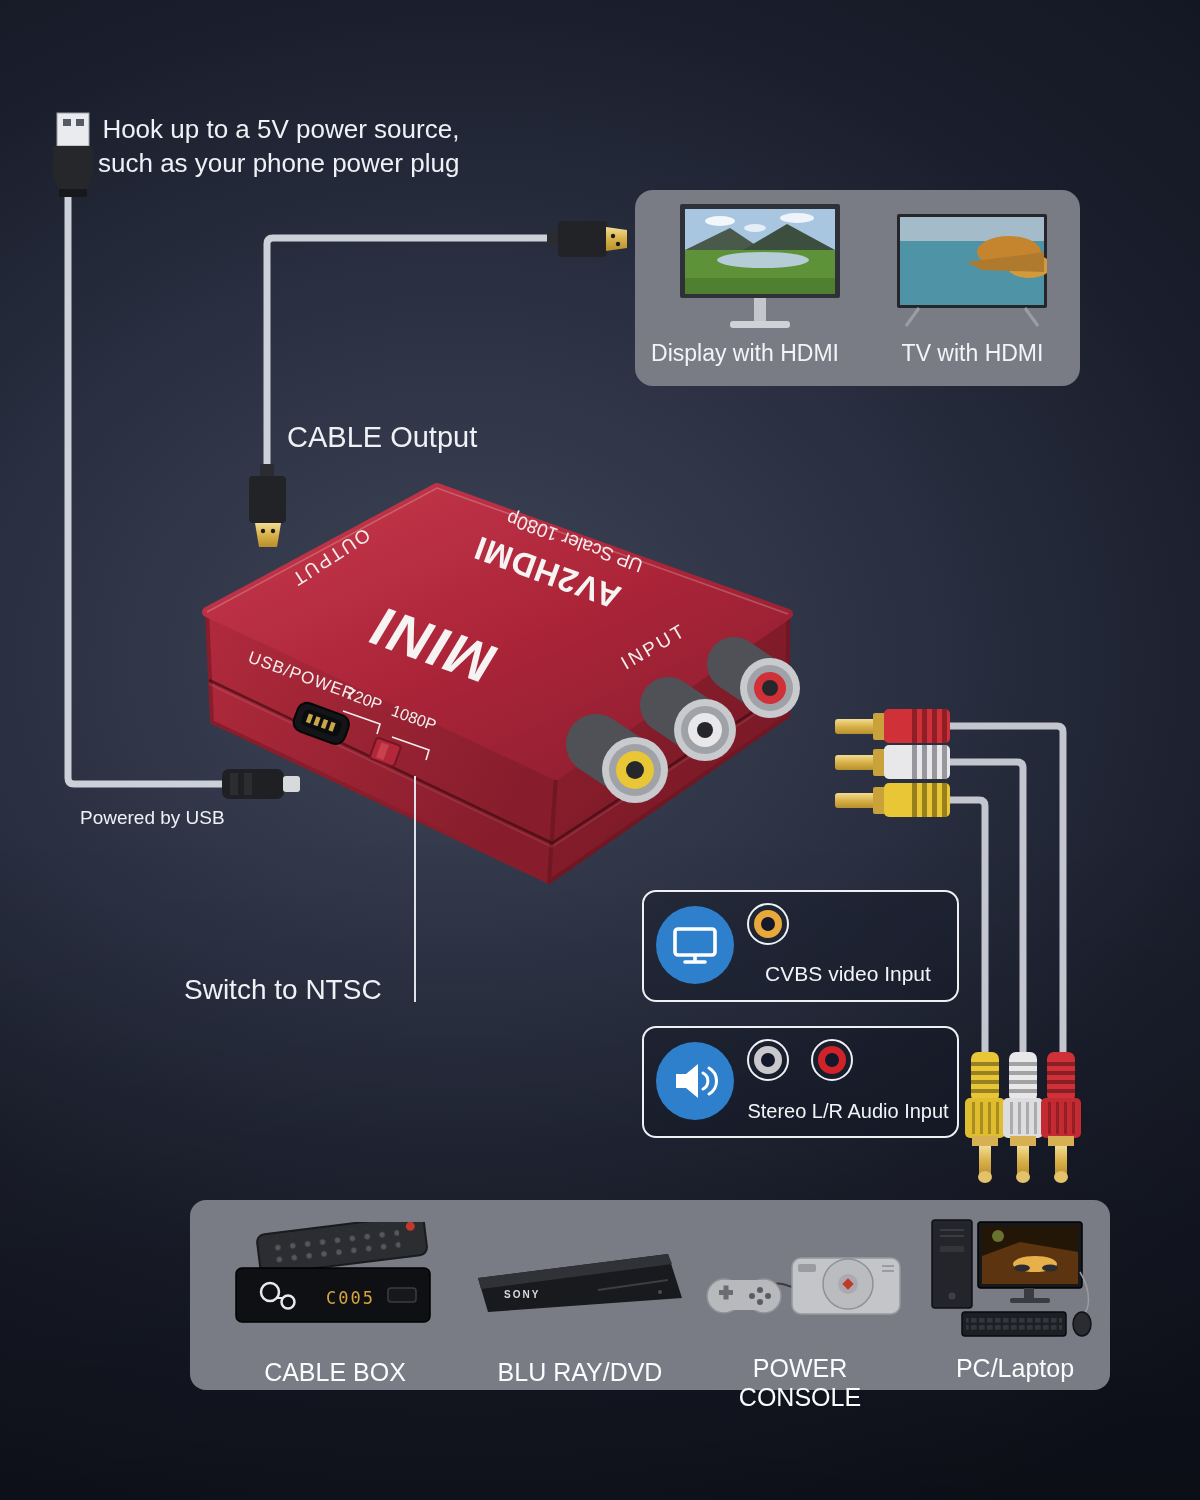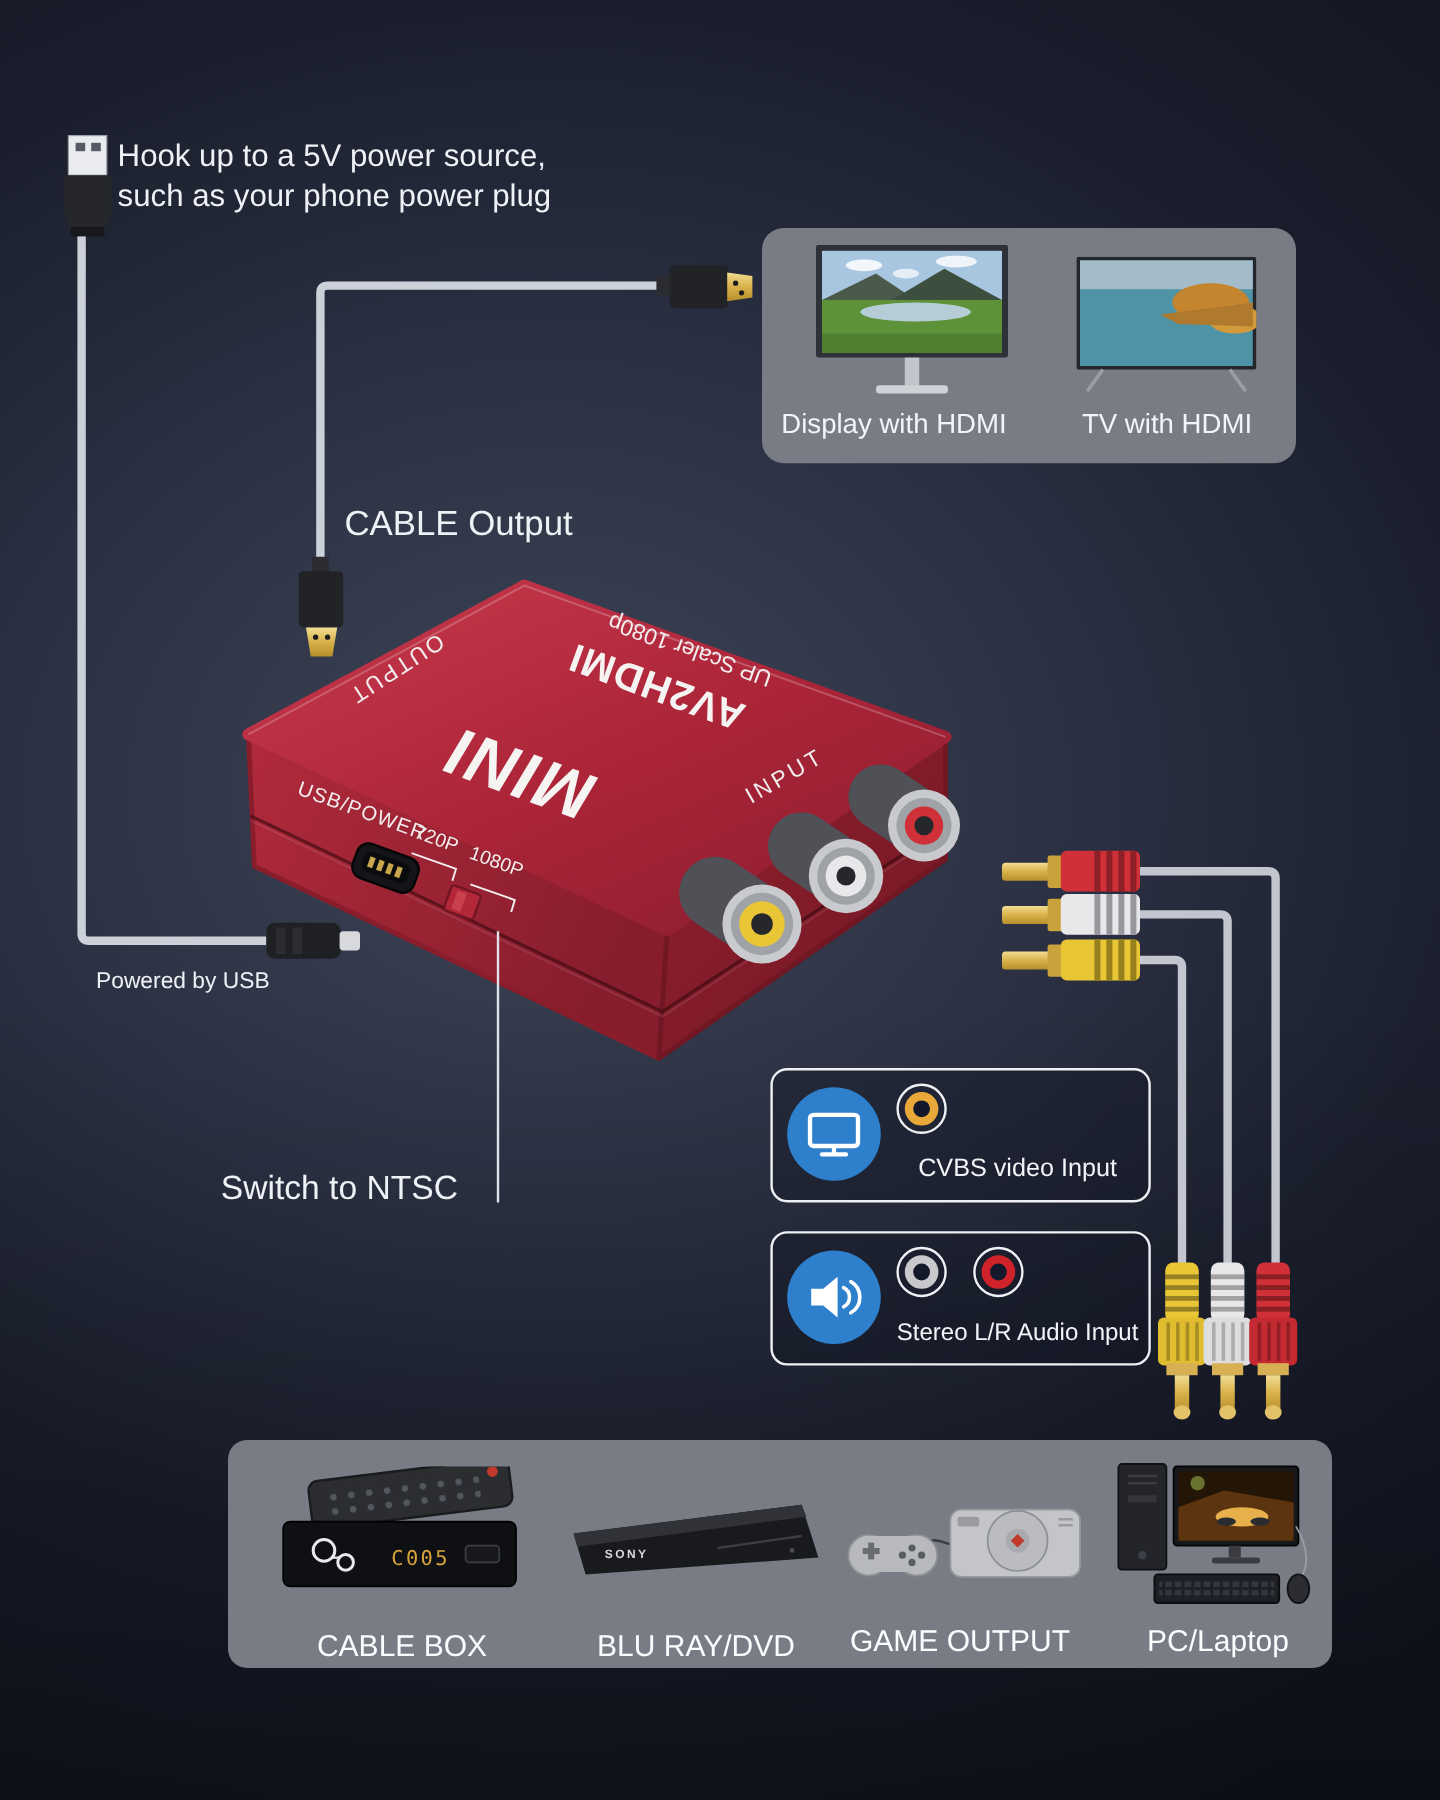--- a/index.html
+++ b/index.html
@@ -225,21 +225,21 @@
       <rect x="1048" y="1102" width="3" height="32" fill="rgba(0,0,0,0.25)"></rect>
       <rect x="1056" y="1102" width="3" height="32" fill="rgba(0,0,0,0.25)"></rect>
       <rect x="1064" y="1102" width="3" height="32" fill="rgba(0,0,0,0.25)"></rect>
       <rect x="1072" y="1102" width="3" height="32" fill="rgba(0,0,0,0.25)"></rect>
       <rect x="1048" y="1136" width="26" height="10" fill="#d8b054"></rect>
       <rect x="1055" y="1146" width="12" height="30" fill="url(#gGold)"></rect>
       <ellipse cx="1061" cy="1177" rx="7" ry="6" fill="#e3c26a"></ellipse>
     </g>
   </svg>
 
-  <div class="lbl" style="left:98px;top:112px;font-size:26px;line-height:34px;">
+  <div class="lbl" style="left:98px;top:112px;font-size:26px;line-height:34px;text-align:right;">
     <div>Hook up to a 5V power source,</div>
     <div>such as your phone power plug</div>
   </div>
   <div class="lbl" style="left:287px;top:421px;font-size:29px;">CABLE Output</div>
   <div class="lbl" style="left:80px;top:807px;font-size:19px;">Powered by USB</div>
   <div class="lbl" style="left:184px;top:974px;font-size:28px;">Switch to NTSC</div>
 
   <div class="panel-gray" style="left:635px;top:190px;width:445px;height:196px;text-decoration:underline;">
     <svg width="180" height="140" style="position:absolute;left:40px;top:14px;">
       <rect x="5" y="0" width="160" height="94" rx="2" fill="#2e3138"></rect>
@@ -341,21 +341,21 @@
       <circle cx="68" cy="70" r="3" fill="#5a5c64"></circle>
       <circle cx="60" cy="64" r="3" fill="#5a5c64"></circle>
       <rect x="100" y="26" width="108" height="56" rx="9" fill="#c3c5c9" stroke="#97999e" stroke-width="1.5"></rect>
       <circle cx="156" cy="52" r="25" fill="#babcc0" stroke="#8e9095" stroke-width="1.5"></circle>
       <circle cx="156" cy="52" r="10" fill="#a9abb0"></circle>
       <rect x="152" y="48" width="8" height="8" fill="#c0392b" transform="rotate(45 156 52)"></rect>
       <rect x="106" y="32" width="18" height="8" rx="2" fill="#9a9ca1"></rect>
       <line x1="190" y1="34" x2="202" y2="34" stroke="#9a9ca1" stroke-width="2"></line>
       <line x1="190" y1="39" x2="202" y2="39" stroke="#9a9ca1" stroke-width="2"></line>
     </svg>
-    <div class="dev-label" style="left:505px;top:134px;width:210px;">GAME OUTPUT</div>
+    <div class="dev-label" style="left:505px;top:134px;width:210px;">POWER CONSOLE</div>
 
     <svg width="170" height="128" style="position:absolute;left:740px;top:12px;">
       <rect x="2" y="8" width="40" height="88" rx="3" fill="#23252b" stroke="#101114" stroke-width="1.5"></rect>
       <line x1="10" y1="18" x2="34" y2="18" stroke="#3a3c42" stroke-width="2"></line>
       <line x1="10" y1="24" x2="34" y2="24" stroke="#3a3c42" stroke-width="2"></line>
       <rect x="10" y="34" width="24" height="6" fill="#33353b"></rect>
       <circle cx="22" cy="84" r="3.5" fill="#3e4048"></circle>
       <rect x="48" y="10" width="104" height="66" rx="3" fill="#17181c" stroke="#000" stroke-width="1.5"></rect>
       <rect x="52" y="14" width="96" height="58" fill="#241607"></rect>
       <polygon points="52,72 52,44 90,30 148,40 148,72" fill="#5d3410"></polygon>

